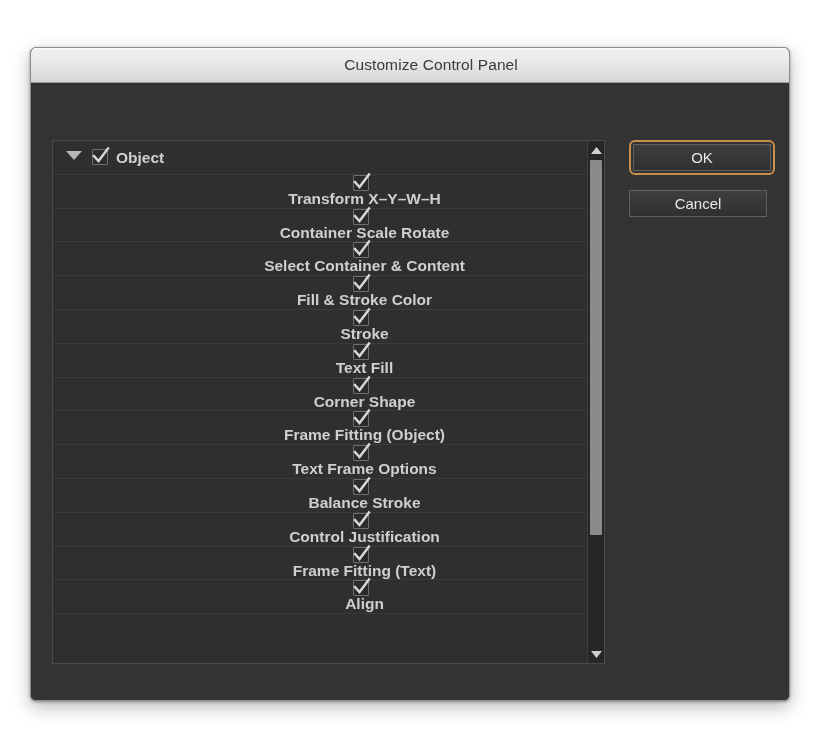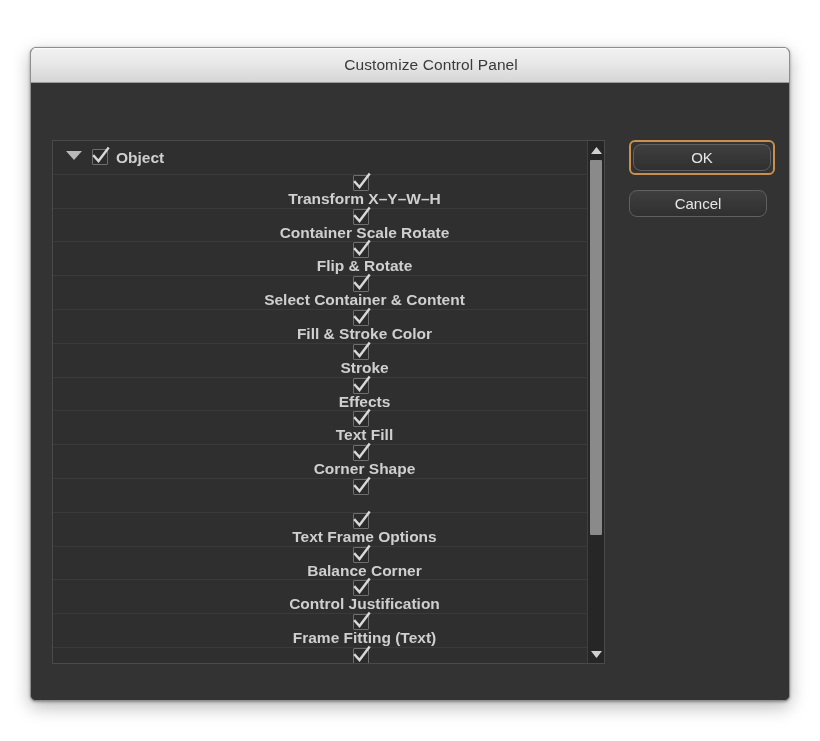--- a/index.html
+++ b/index.html
@@ -159,21 +159,21 @@
   
   #buttons {
     position: absolute;
     left: 598px;
     top: 57px;
     width: 142px;
   }
   .btn {
     width: 138px;
     height: 27px;
-    border-radius: 8px;
+    border-radius: 0;
     background: linear-gradient(to bottom, #3f3f3f 0%, #373737 50%, #303030 100%);
     border: 1px solid #606060;
     color: #e6e6e6;
     font-size: 15px;
     display: flex;
     align-items: center;
     justify-content: center;
     box-sizing: border-box;
     cursor: default;
   }
@@ -230,28 +230,20 @@
               </svg>
             </span>
             <span class="row-label">Container Scale Rotate</span>
           </div>
           <div class="row child">
             <span class="checkbox">
               <svg width="20" height="20" viewBox="0 0 20 20">
                 <path d="M3 10 L7.5 15 L17 2.5" stroke="#d8d8d8" stroke-width="2.4" fill="none" stroke-linecap="square"></path>
               </svg>
             </span>
-            <span class="row-label">Flip &amp; Rotate</span>
-          </div>
-          <div class="row child">
-            <span class="checkbox">
-              <svg width="20" height="20" viewBox="0 0 20 20">
-                <path d="M3 10 L7.5 15 L17 2.5" stroke="#d8d8d8" stroke-width="2.4" fill="none" stroke-linecap="square"></path>
-              </svg>
-            </span>
             <span class="row-label">Select Container &amp; Content</span>
           </div>
           <div class="row child">
             <span class="checkbox">
               <svg width="20" height="20" viewBox="0 0 20 20">
                 <path d="M3 10 L7.5 15 L17 2.5" stroke="#d8d8d8" stroke-width="2.4" fill="none" stroke-linecap="square"></path>
               </svg>
             </span>
             <span class="row-label">Fill &amp; Stroke Color</span>
           </div>
@@ -262,60 +254,53 @@
               </svg>
             </span>
             <span class="row-label">Stroke</span>
           </div>
           <div class="row child">
             <span class="checkbox">
               <svg width="20" height="20" viewBox="0 0 20 20">
                 <path d="M3 10 L7.5 15 L17 2.5" stroke="#d8d8d8" stroke-width="2.4" fill="none" stroke-linecap="square"></path>
               </svg>
             </span>
-            <span class="row-label">Effects</span>
-          </div>
-          <div class="row child">
-            <span class="checkbox">
-              <svg width="20" height="20" viewBox="0 0 20 20">
-                <path d="M3 10 L7.5 15 L17 2.5" stroke="#d8d8d8" stroke-width="2.4" fill="none" stroke-linecap="square"></path>
-              </svg>
-            </span>
             <span class="row-label">Text Fill</span>
           </div>
           <div class="row child">
             <span class="checkbox">
               <svg width="20" height="20" viewBox="0 0 20 20">
                 <path d="M3 10 L7.5 15 L17 2.5" stroke="#d8d8d8" stroke-width="2.4" fill="none" stroke-linecap="square"></path>
               </svg>
             </span>
             <span class="row-label">Corner Shape</span>
           </div>
           <div class="row child">
             <span class="checkbox">
               <svg width="20" height="20" viewBox="0 0 20 20">
                 <path d="M3 10 L7.5 15 L17 2.5" stroke="#d8d8d8" stroke-width="2.4" fill="none" stroke-linecap="square"></path>
               </svg>
             </span>
+            <span class="row-label">Frame Fitting (Object)</span>
           </div>
           <div class="row child">
             <span class="checkbox">
               <svg width="20" height="20" viewBox="0 0 20 20">
                 <path d="M3 10 L7.5 15 L17 2.5" stroke="#d8d8d8" stroke-width="2.4" fill="none" stroke-linecap="square"></path>
               </svg>
             </span>
             <span class="row-label">Text Frame Options</span>
           </div>
           <div class="row child">
             <span class="checkbox">
               <svg width="20" height="20" viewBox="0 0 20 20">
                 <path d="M3 10 L7.5 15 L17 2.5" stroke="#d8d8d8" stroke-width="2.4" fill="none" stroke-linecap="square"></path>
               </svg>
             </span>
-            <span class="row-label">Balance Corner</span>
+            <span class="row-label">Balance Stroke</span>
           </div>
           <div class="row child">
             <span class="checkbox">
               <svg width="20" height="20" viewBox="0 0 20 20">
                 <path d="M3 10 L7.5 15 L17 2.5" stroke="#d8d8d8" stroke-width="2.4" fill="none" stroke-linecap="square"></path>
               </svg>
             </span>
             <span class="row-label">Control Justification</span>
           </div>
           <div class="row child">

